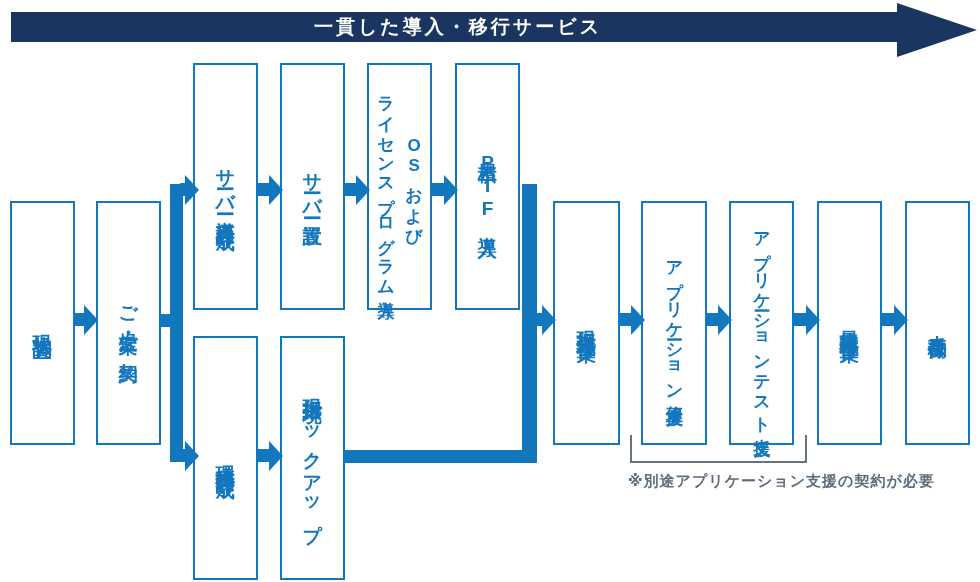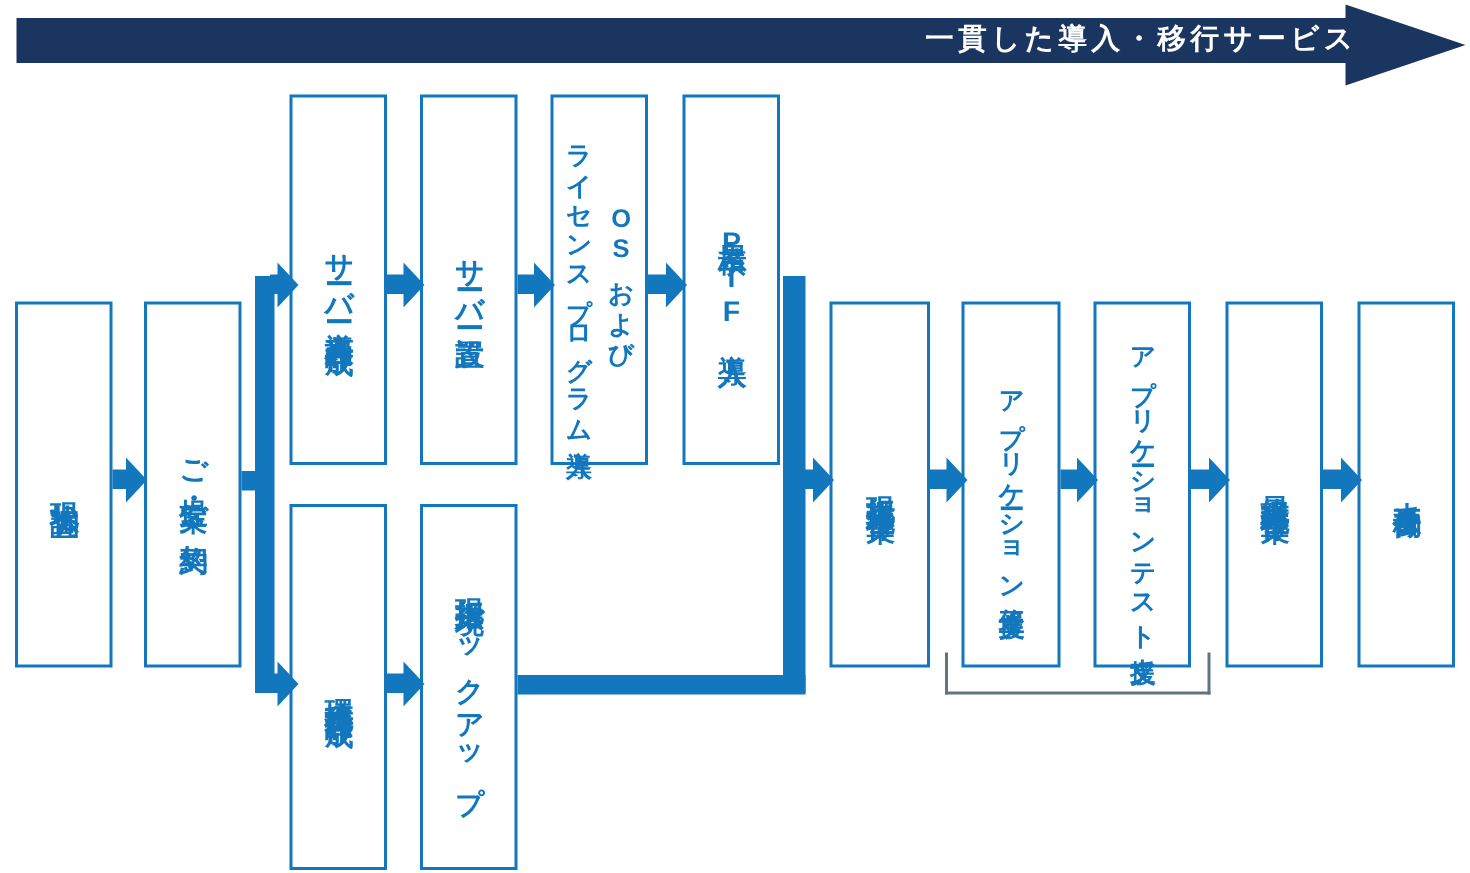--- a/index.html
+++ b/index.html
@@ -12,21 +12,21 @@
   body{font-family:"Liberation Sans","DejaVu Sans",sans-serif;}
   .stage{
     position:relative;width:980px;height:582px;background:#ffffff;overflow:hidden;
   }
 
   
   .banner-bar{position:absolute;left:11px;top:12px;width:894px;height:30px;background:var(--navy);}
   .banner-head{position:absolute;left:897px;top:3px;width:0;height:0;
     border-top:27px solid transparent;border-bottom:27px solid transparent;border-left:80px solid var(--navy);}
   .banner-title{position:absolute;left:11px;top:12px;width:894px;height:30px;line-height:30px;
-    text-align:right;color:#ffffff;font-weight:bold;font-size:19px;letter-spacing:3px;}
+    text-align:center;color:#ffffff;font-weight:bold;font-size:19px;letter-spacing:3px;}
 
   
   .box{position:absolute;box-sizing:border-box;border:2px solid var(--blue);background:#ffffff;
     display:flex;align-items:center;justify-content:center;}
   .vtext{writing-mode:vertical-rl;text-orientation:upright;color:var(--blue);
     font-weight:bold;font-size:19px;letter-spacing:2px;line-height:1.65;
     white-space:pre-line;text-align:center;}
   .small .vtext{font-size:17px;letter-spacing:1px;}
 
   .b1{left:10px;top:201px;width:65px;height:244px;}
@@ -157,15 +157,16 @@
   <div class="harrow" style="left:882px;top:305px;width:26px;">
       <span class="stub"></span>
       <span class="head"></span>
     </div>
 
   <div class="bracket-part" style="left:630px;top:435px;width:2px;height:28px;"></div>
   <div class="bracket-part" style="left:805px;top:435px;width:2px;height:28px;"></div>
   <div class="bracket-part" style="left:630px;top:461px;width:177px;height:2px;"></div>
 
   <div class="notes">
+    <div>※別途アプリケーション支援の契約が必要</div>
   </div>
 
 </div>
 
 </body></html>

